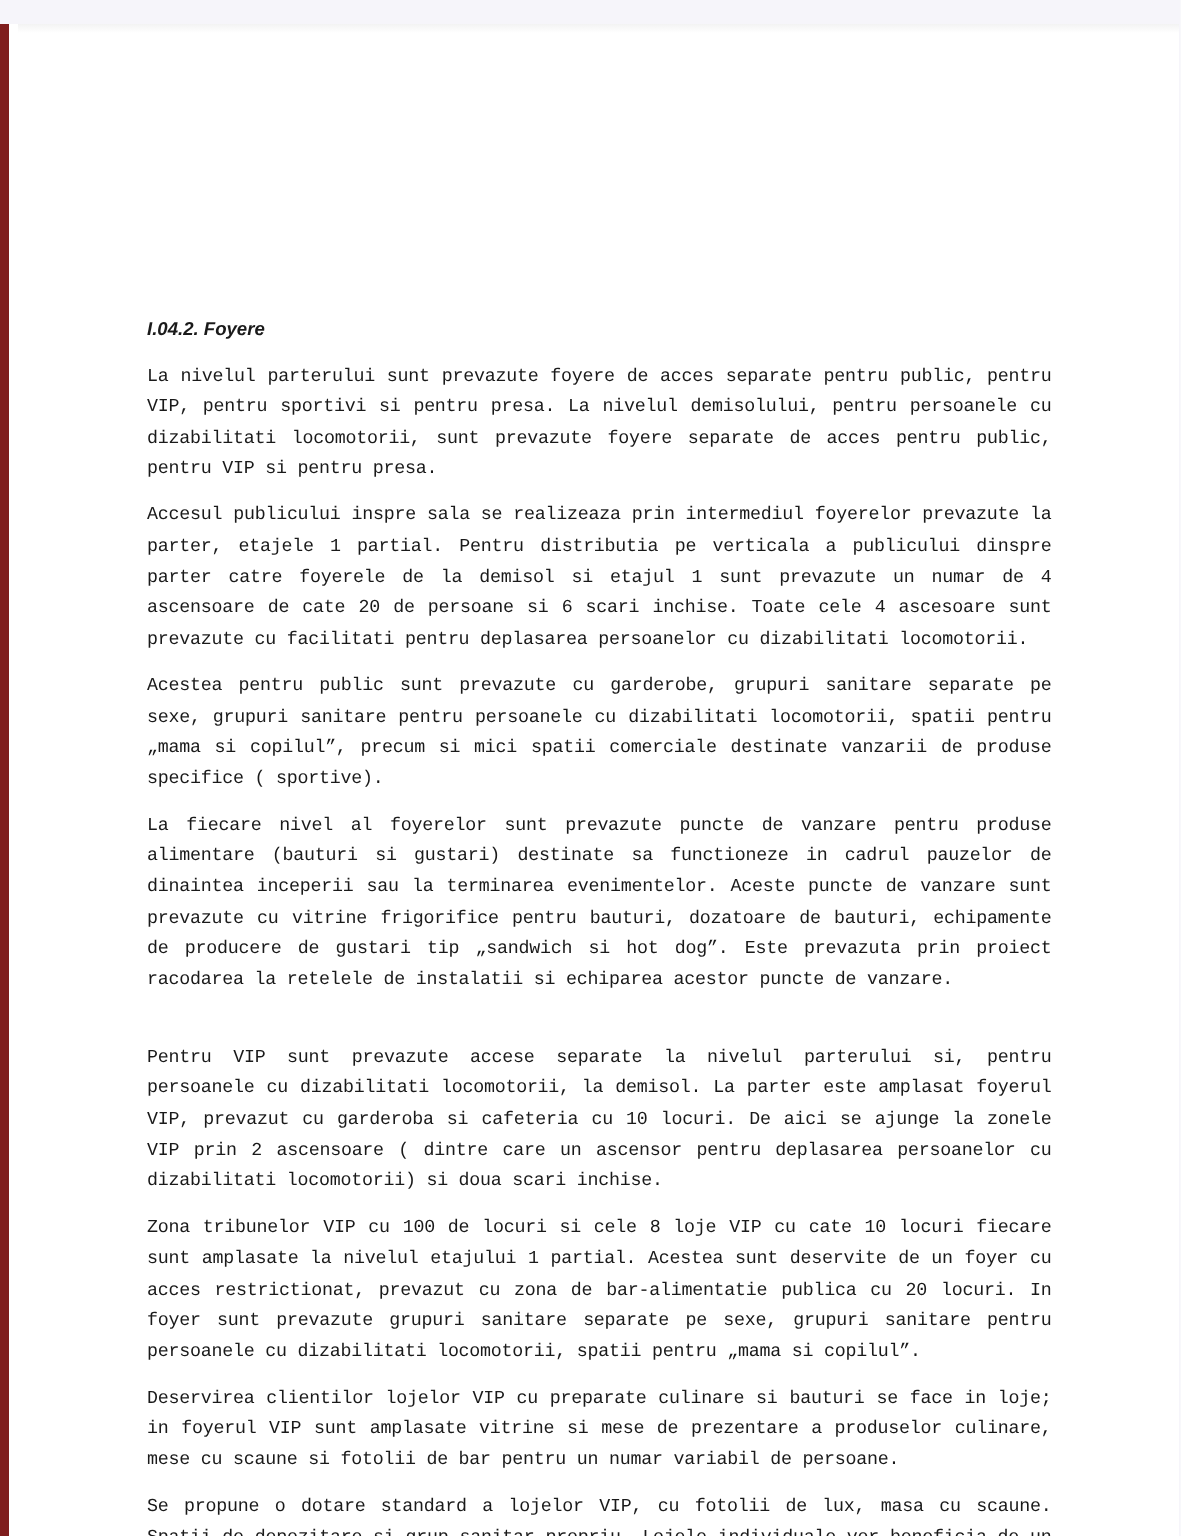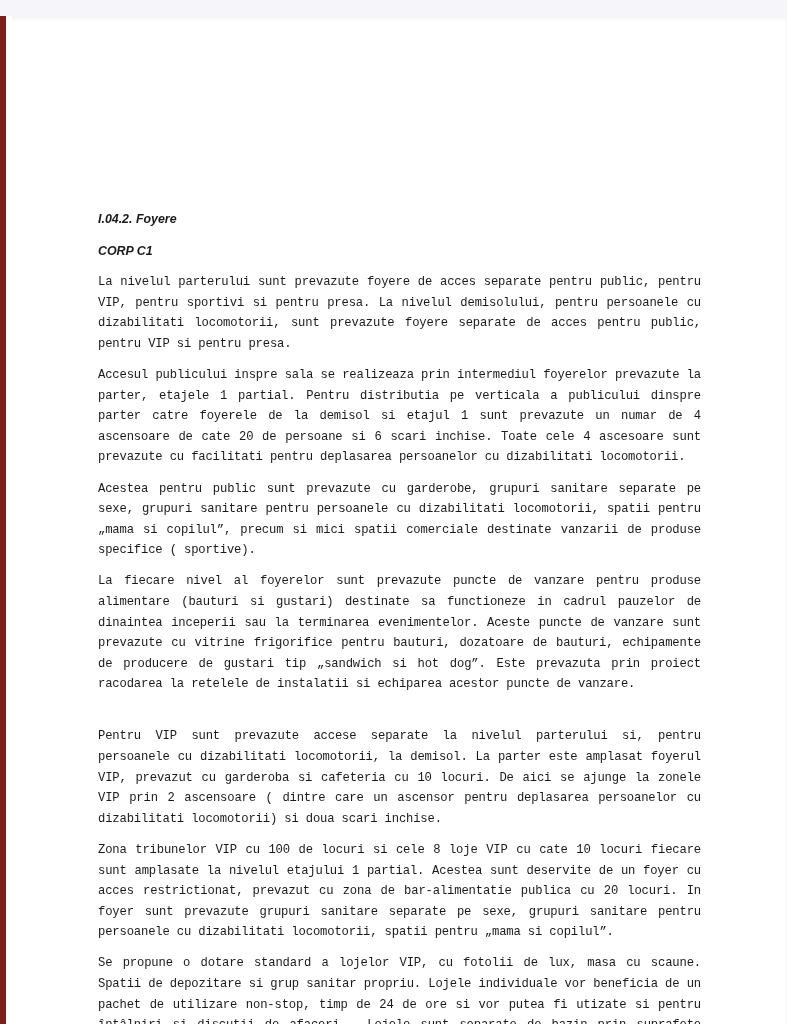--- a/index.html
+++ b/index.html
@@ -54,26 +54,26 @@
     }
     .gap { height: 21px; }
   </style>
 </head>
 <body>
 
 <div class="page">
   <div class="top-shade"></div>
   <div class="content">
     <p class="heading">I.04.2. Foyere</p>
-    <p class="heading">CORP C1</p>
 
     <p class="para">La nivelul parterului sunt prevazute foyere de acces separate pentru public, pentru VIP, pentru sportivi si pentru presa. La nivelul demisolului, pentru persoanele cu dizabilitati locomotorii, sunt prevazute foyere separate de acces pentru public, pentru VIP si pentru presa.</p>
     <p class="para">Accesul publicului inspre sala se realizeaza prin intermediul foyerelor prevazute la parter, etajele 1 partial.  Pentru distributia pe verticala a publicului dinspre parter catre foyerele de la demisol si etajul 1 sunt prevazute un numar de 4 ascensoare de cate 20 de persoane si 6 scari inchise. Toate cele 4 ascesoare sunt prevazute cu facilitati pentru deplasarea persoanelor cu dizabilitati locomotorii.</p>
     <p class="para">Acestea pentru public sunt prevazute cu garderobe, grupuri sanitare separate pe sexe, grupuri sanitare pentru persoanele cu dizabilitati locomotorii, spatii pentru „mama si copilul”, precum si mici spatii comerciale destinate vanzarii de produse specifice ( sportive).</p>
     <p class="para">La fiecare nivel al foyerelor sunt prevazute puncte de vanzare pentru produse alimentare (bauturi si gustari) destinate sa functioneze in cadrul pauzelor de dinaintea inceperii sau la terminarea evenimentelor. Aceste puncte de vanzare sunt prevazute cu vitrine frigorifice pentru bauturi, dozatoare de bauturi, echipamente de producere de gustari tip „sandwich si hot dog”. Este prevazuta prin proiect racodarea la retelele de instalatii si echiparea acestor puncte de vanzare.</p>
 
     <div class="gap"></div>
 
     <p class="para">Pentru VIP sunt prevazute accese separate la nivelul parterului si, pentru persoanele cu dizabilitati locomotorii, la demisol. La parter este amplasat foyerul VIP, prevazut cu garderoba si cafeteria cu 10 locuri.  De aici se ajunge la zonele VIP prin 2 ascensoare ( dintre care un ascensor pentru deplasarea persoanelor cu dizabilitati locomotorii)  si doua scari inchise.</p>
     <p class="para">Zona tribunelor VIP cu 100 de locuri si cele 8 loje VIP cu cate 10 locuri fiecare sunt amplasate la nivelul etajului 1 partial. Acestea sunt deservite de un foyer cu acces restrictionat, prevazut cu zona de bar-alimentatie publica cu 20 locuri. In foyer sunt prevazute grupuri sanitare separate pe sexe, grupuri sanitare pentru persoanele cu dizabilitati locomotorii, spatii pentru „mama si copilul”.</p>
+    <p class="para">Deservirea clientilor lojelor VIP cu preparate culinare si bauturi se face in loje; in foyerul VIP sunt amplasate vitrine si mese de prezentare a produselor culinare, mese cu scaune si fotolii de bar pentru un numar variabil de persoane.</p>
     <p class="para">Se propune o dotare standard a lojelor VIP, cu fotolii de lux, masa cu scaune. Spatii de depozitare si grup sanitar propriu. Lojele individuale vor beneficia de un pachet de utilizare non-stop, timp de 24 de ore si vor putea fi utizate si pentru întâlniri si discutii de afaceri . Lojele sunt separate de bazin prin suprafete vitrate. Lojele dispun de dotare multimedia, fiind conectate la circuitul intern de televiziune si dispun totodata de receptie TV proprie.</p>
   </div>
 </div>
 
 </body></html>

